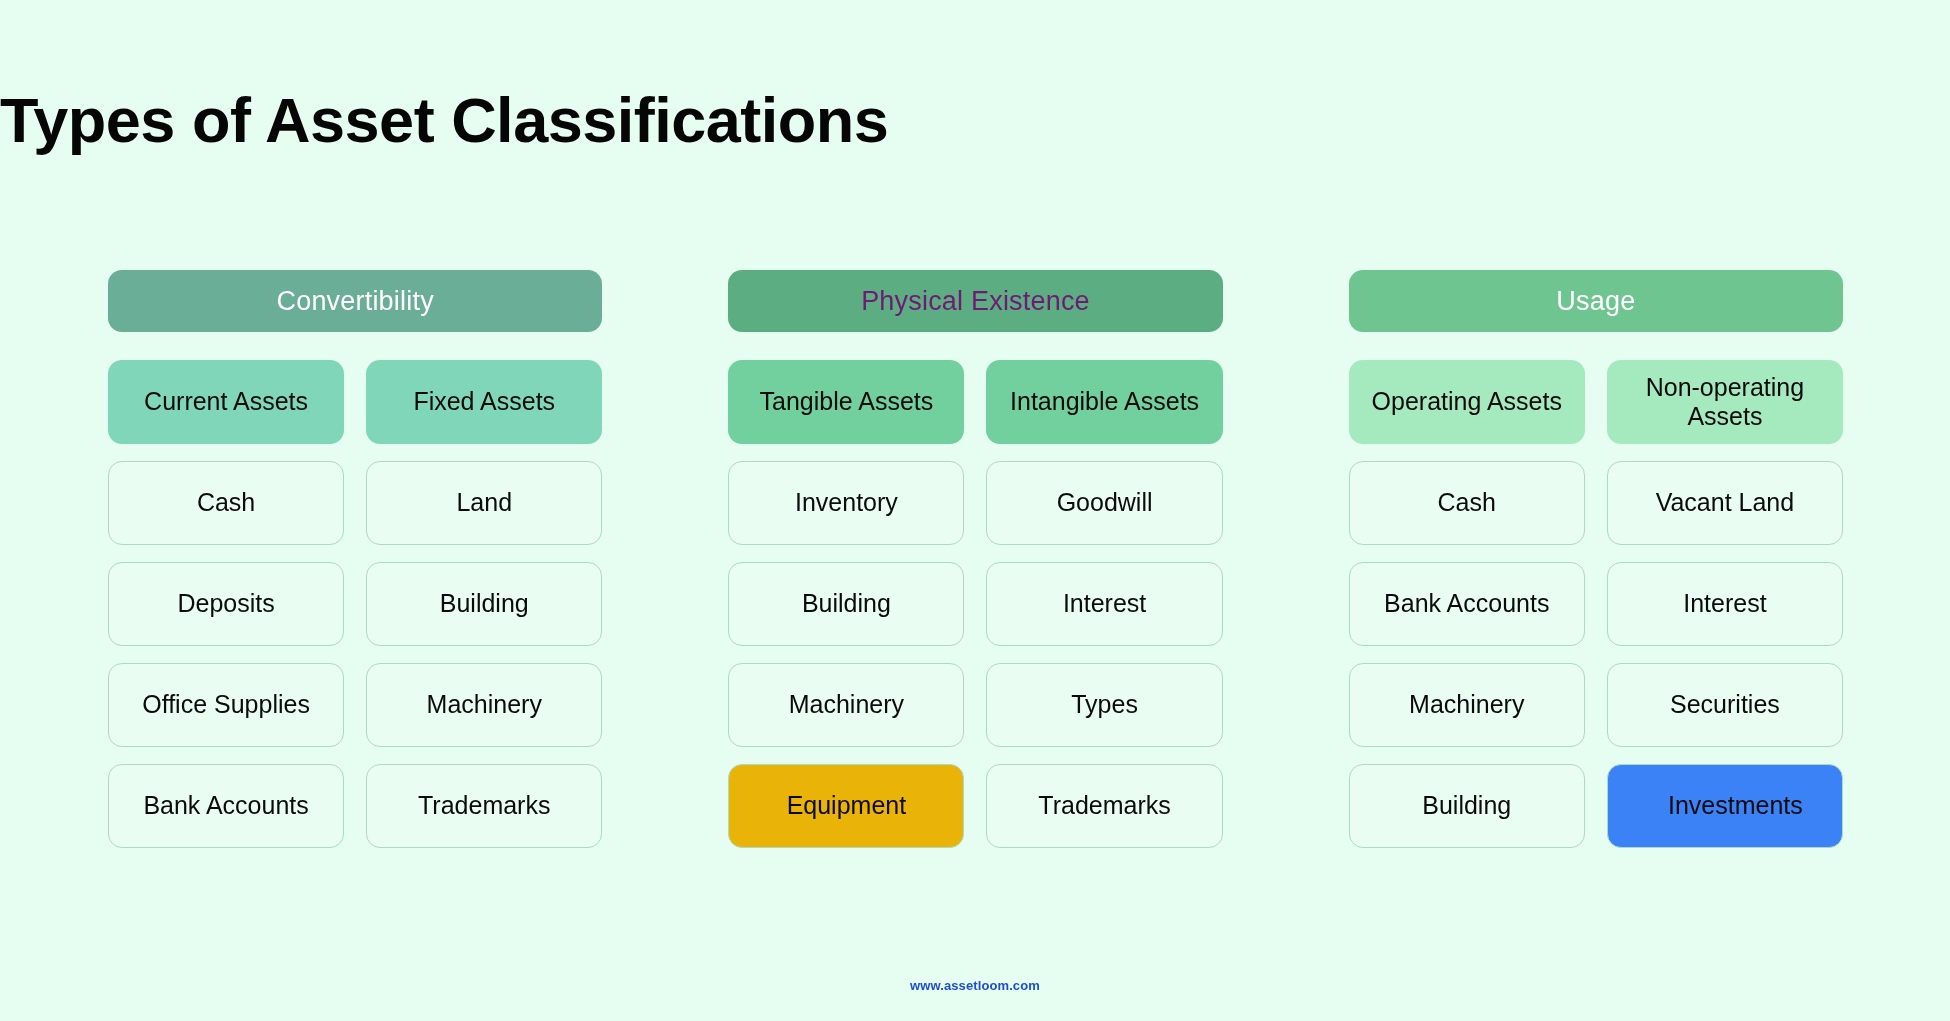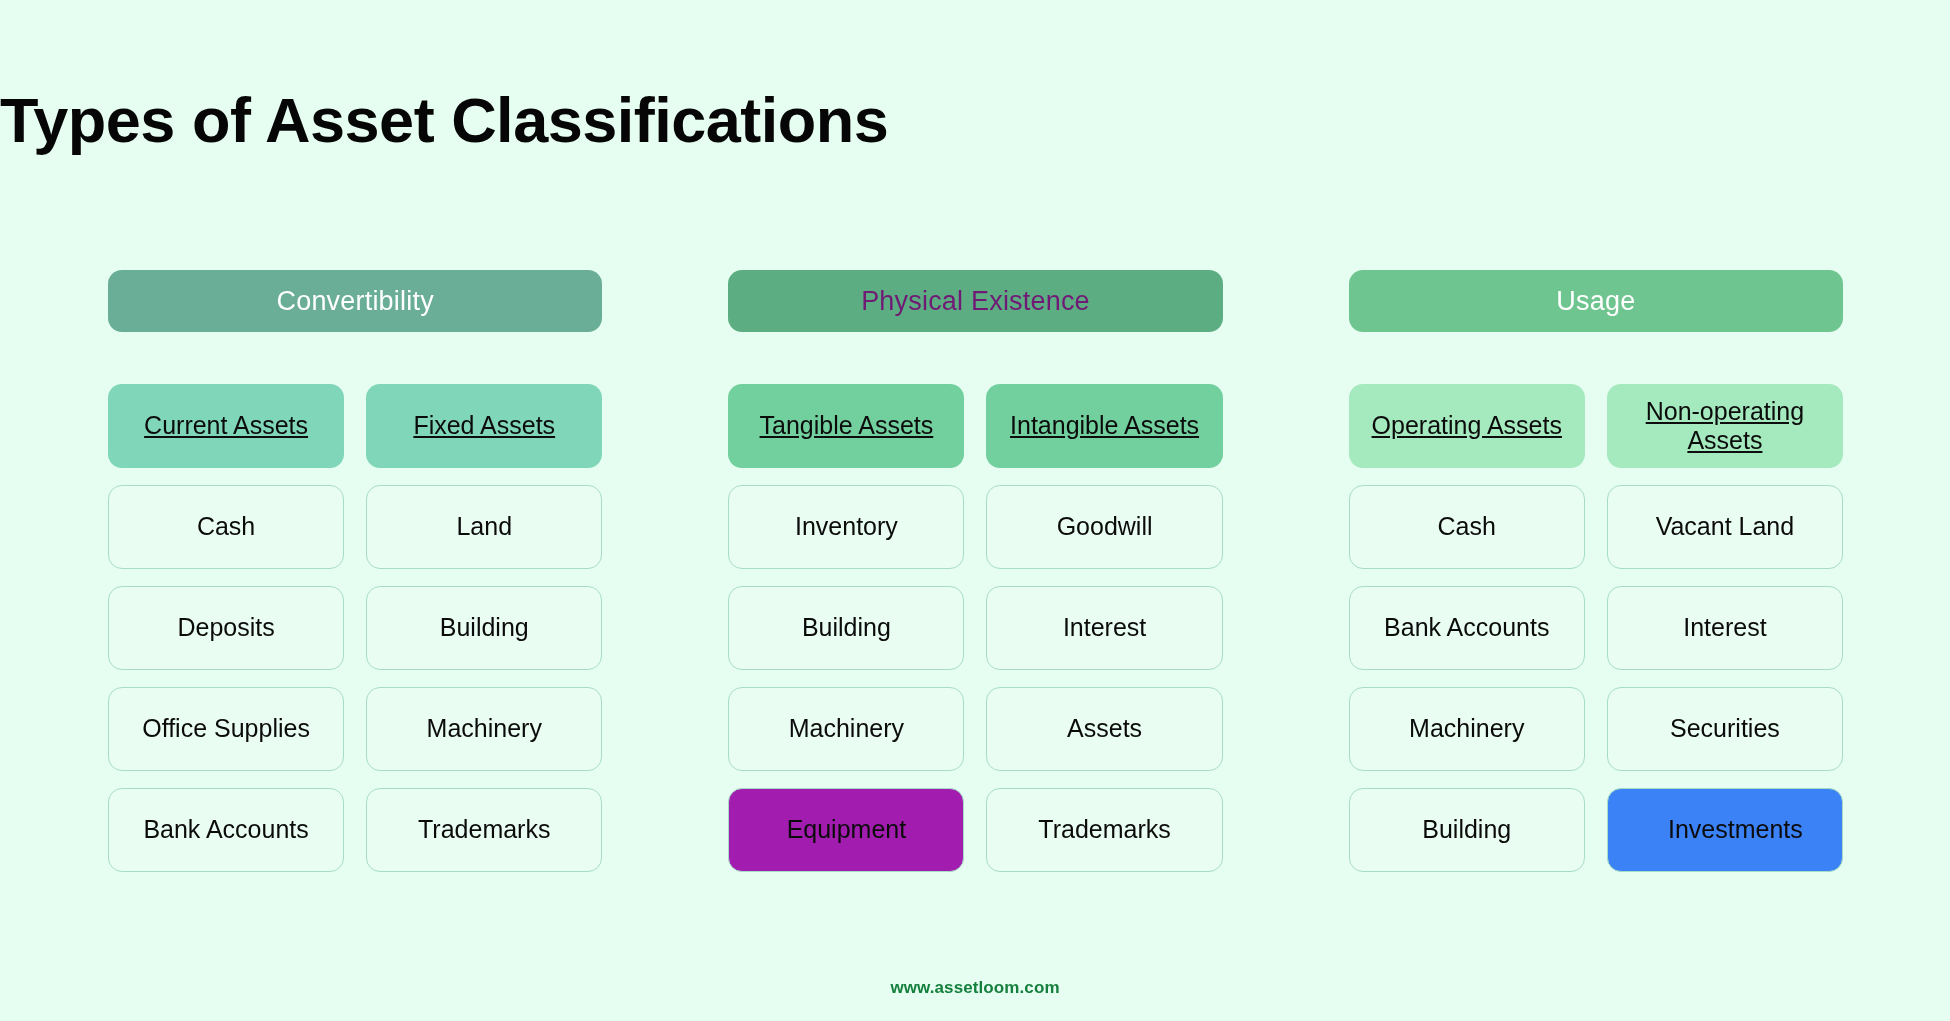--- a/index.html
+++ b/index.html
@@ -68,21 +68,21 @@
     padding: 0 10px;
   }
 
   
   .pair-row {
     display: grid;
     grid-template-columns: 1fr 1fr;
     column-gap: 22px;
   }
 
-  .subcat-row { margin-top: 52px; text-decoration: underline; }
+  .subcat-row { margin-top: 28px; }
   .item-row   { margin-top: 17px; }
 
   .cell {
     height: 84px;
     border-radius: 14px;
     display: flex;
     align-items: center;
     justify-content: center;
     text-align: center;
     padding: 0 10px;
@@ -101,23 +101,23 @@
     font-weight: 400;
   }
 
   
   .footer {
     position: absolute;
     left: 0;
     right: 0;
     top: 978px;
     text-align: center;
-    font-size: 17px;
+    font-size: 13px;
     font-weight: 700;
-    color: #15803d;
+    color: #1d4ed8;
     letter-spacing: 0.1px;
   }
 </style>
 </head>
 <body style="background: rgb(230, 253, 241);">
 
 <div class="page">
 
   <h1 class="title">Types of Asset Classifications</h1>
 
@@ -160,24 +160,24 @@
       <div class="pair-row item-row">
         <div class="cell item" style="background: rgb(233, 253, 243); border-color: rgb(167, 221, 198);">Inventory</div>
         <div class="cell item" style="background: rgb(233, 253, 243); border-color: rgb(167, 221, 198);">Goodwill</div>
       </div>
       <div class="pair-row item-row">
         <div class="cell item" style="background: rgb(233, 253, 243); border-color: rgb(167, 221, 198);">Building</div>
         <div class="cell item" style="background: rgb(233, 253, 243); border-color: rgb(167, 221, 198);">Interest</div>
       </div>
       <div class="pair-row item-row">
         <div class="cell item" style="background: rgb(233, 253, 243); border-color: rgb(167, 221, 198);">Machinery</div>
-        <div class="cell item" style="background: rgb(233, 253, 243); border-color: rgb(167, 221, 198);">Assets</div>
-      </div>
-      <div class="pair-row item-row">
-        <div class="cell item" style="background: #a21caf; border-color: rgb(167, 221, 198);">Equipment</div>
+        <div class="cell item" style="background: rgb(233, 253, 243); border-color: rgb(167, 221, 198);">Types</div>
+      </div>
+      <div class="pair-row item-row">
+        <div class="cell item" style="background: #eab308; border-color: rgb(167, 221, 198);">Equipment</div>
         <div class="cell item" style="background: rgb(233, 253, 243); border-color: rgb(167, 221, 198);">Trademarks</div>
       </div>
     </div>
 
     <div class="column">
       <div class="col-header" style="background: rgb(111, 197, 143); color: rgb(255, 255, 255);">Usage</div>
 
       <div class="pair-row subcat-row">
         <div class="cell subcat" style="background: rgb(165, 233, 190);">Operating Assets</div>
         <div class="cell subcat" style="background: rgb(165, 233, 190);">Non-operating Assets</div>

